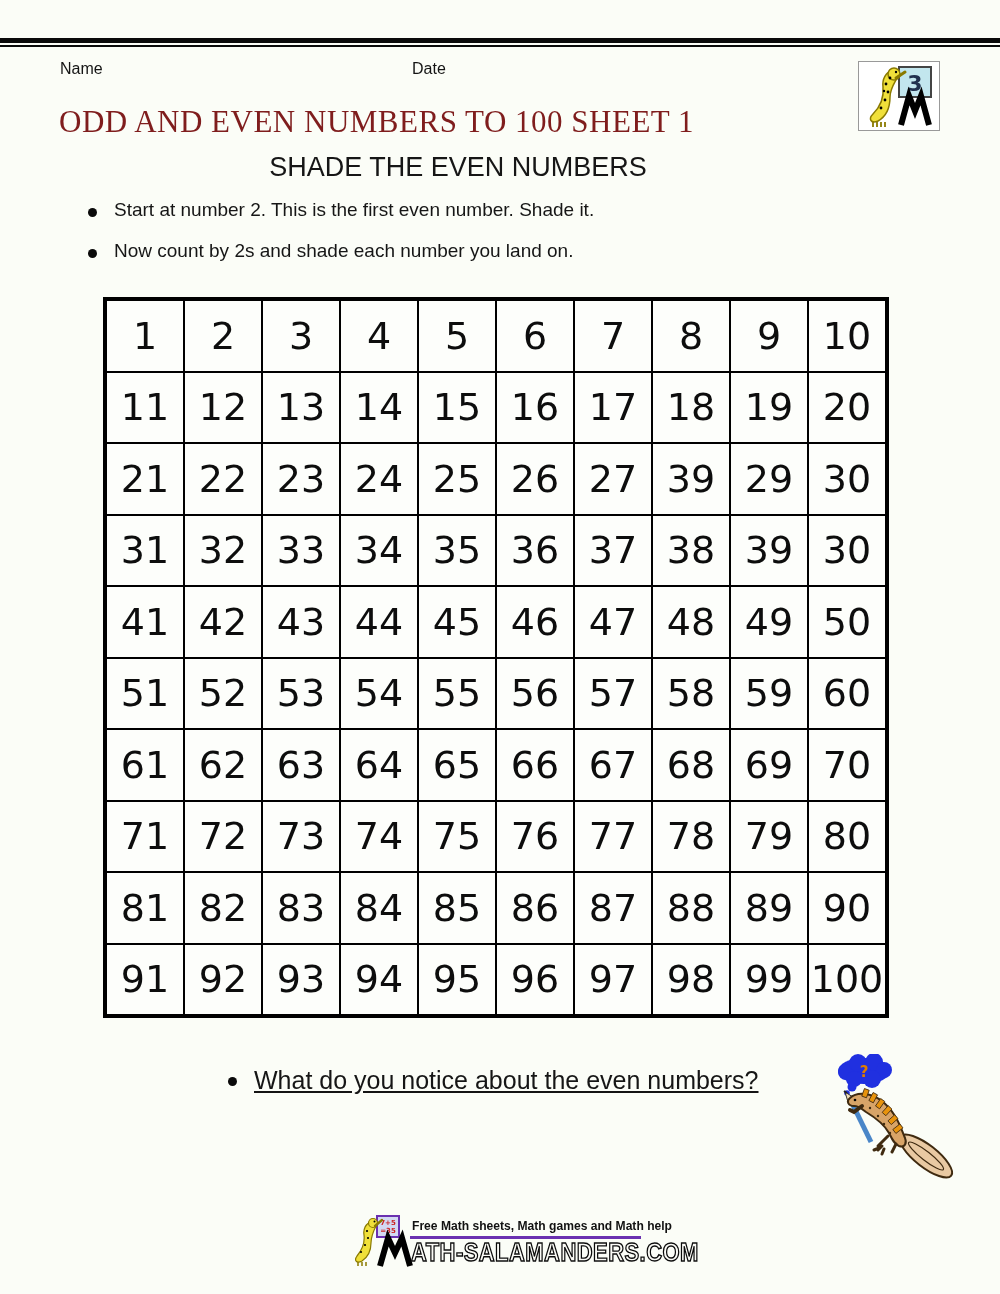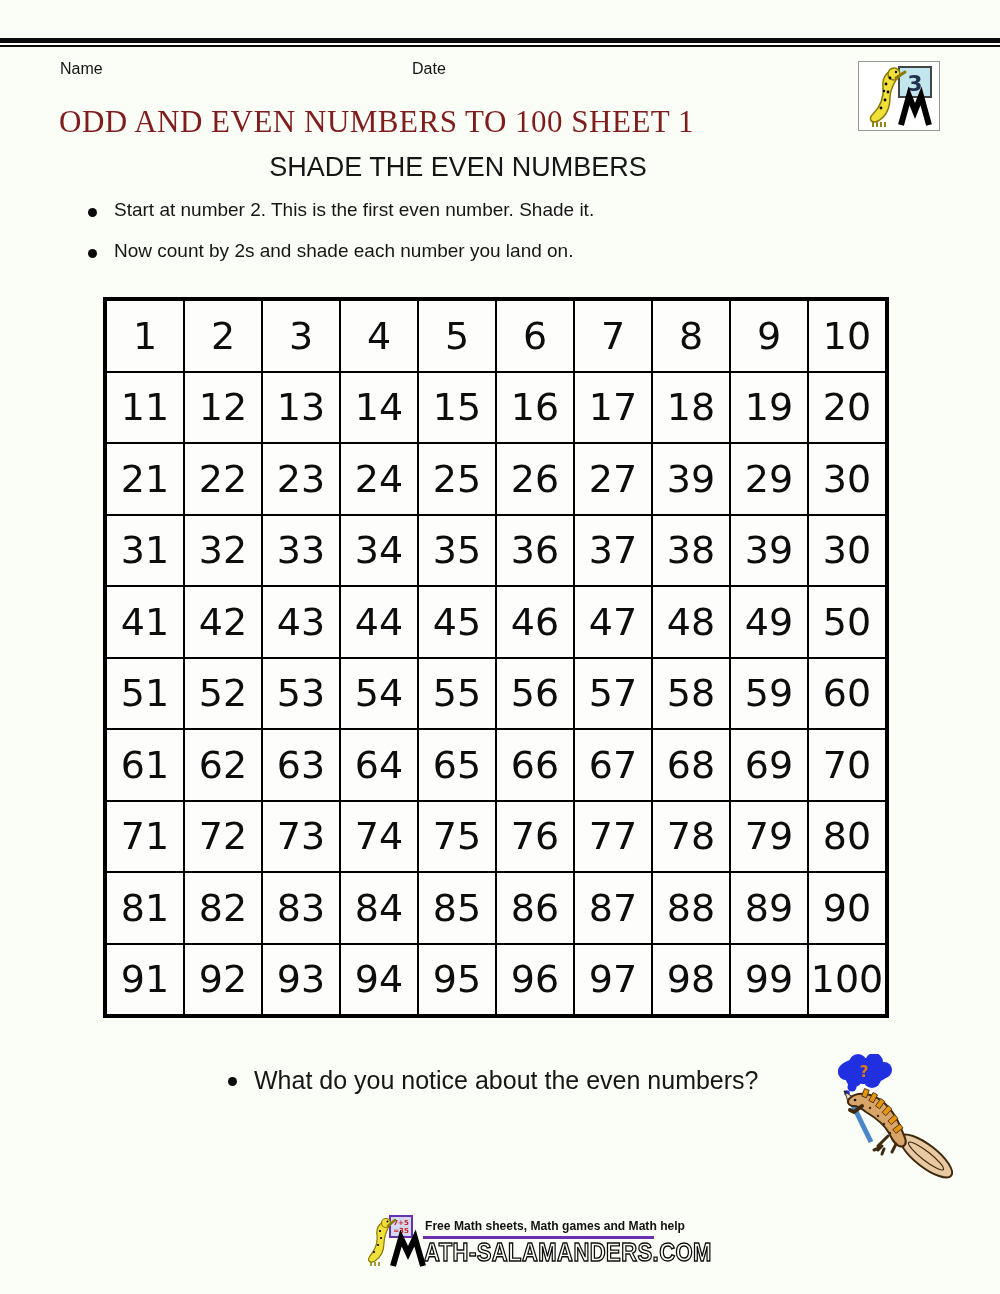--- a/index.html
+++ b/index.html
@@ -30,25 +30,25 @@
   .dot{width:9px; height:9px; border-radius:50%; background:#0a0a0a; margin:9px 17px 0 0; flex:0 0 auto;}
   .grid{
     position:absolute; left:103px; top:297px; width:786px; height:721px;
     display:grid; grid-template-columns:repeat(10,1fr); grid-template-rows:repeat(10,1fr);
     border:3px solid #000; box-sizing:border-box; background:#fdfefb;
   }
   .cell{
     border:1px solid #000; display:flex; align-items:center; justify-content:center;
     font-family:"DejaVu Sans", sans-serif; font-size:38px; color:#0d0d0d;
   }
-  .question-row{position:absolute; left:228px; top:1066px; display:flex; align-items:flex-start;}
+  .question-row{position:absolute; left:228px; top:1066px; display:flex; align-items:flex-start;text-decoration:underline;}
   .question-row .dot{margin-top:11px;}
   .question-text{font-size:25px; color:#161616;}
   .newt{position:absolute; left:826px; top:1054px; width:152px; height:136px;}
-  .footer{position:absolute; left:17px; top:1212px; width:916px; height:60px;}
+  .footer{position:absolute; left:4px; top:1212px; width:916px; height:60px;}
   .footer-logo{position:absolute; left:350px; top:2px; width:68px; height:54px;}
   .tagline{
     position:absolute; left:408px; top:6px; font-size:13px; font-weight:bold; color:#111;
     transform:scaleX(0.93); transform-origin:left top; white-space:nowrap;
   }
   .purple-rule{position:absolute; left:406px; top:24px; width:231px; height:3px; background:#6a30b0;}
   .site-text{
     position:absolute; left:407px; top:26px;
     font-size:25px; font-weight:bold; letter-spacing:0.5px; white-space:nowrap;
     color:#fbfbf6; -webkit-text-stroke:1.4px #0a0a0a;

